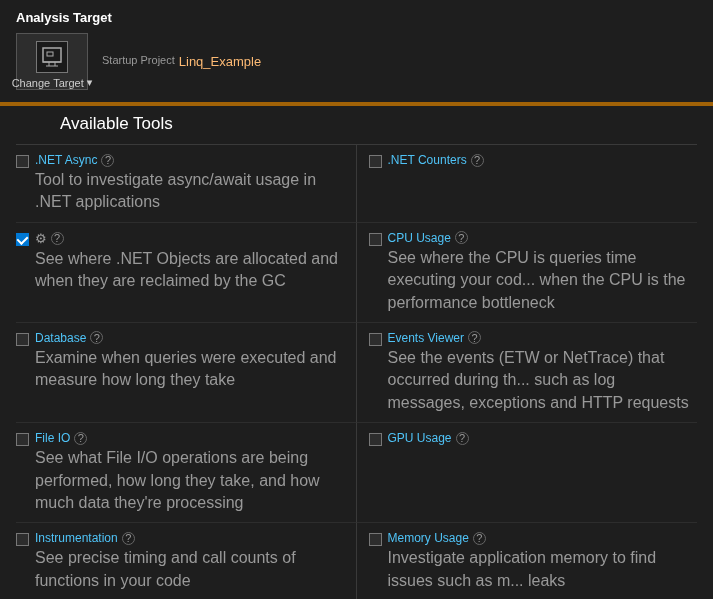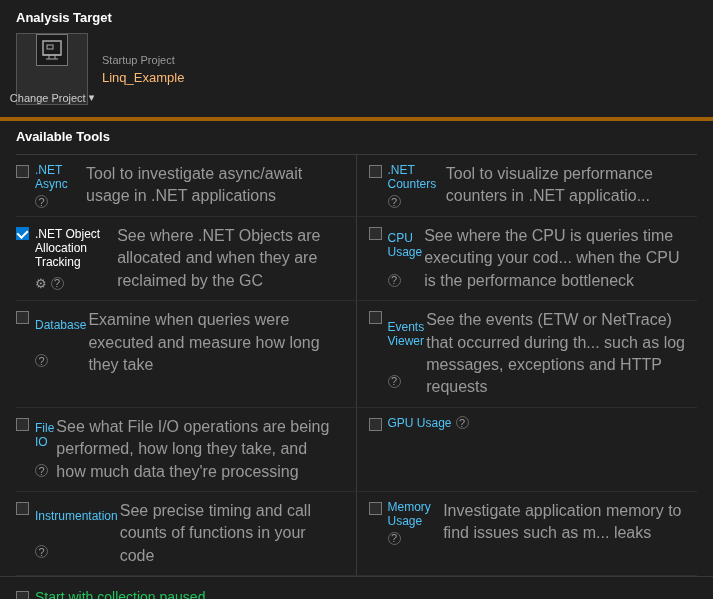--- a/index.html
+++ b/index.html
@@ -30,25 +30,25 @@
       display: flex;
       align-items: center;
       gap: 14px;
     }
 
     .change-target-btn {
       background: #2d2d2d;
       border: 1px solid #555555;
       color: #cccccc;
       width: 72px;
-      height: 72px;
+      height: 57px;
       display: flex;
       flex-direction: column;
       align-items: center;
-      justify-content: space-between;
+      justify-content: flex-end;
       cursor: pointer;
       font-size: 11px;
       gap: 3px;
     }
 
     .icon-image {
       width: 32px;
       height: 32px;
       border: 1px solid #777;
       display: flex;
@@ -58,21 +58,20 @@
     }
 
     .btn-label {
       display: flex;
       align-items: center;
       gap: 3px;
     }
 
     .startup-info {
       display: flex;
-      flex-direction: column;
       gap: 4px;
     }
 
     .startup-label {
       color: #999999;
       font-size: 11px;
     }
 
     .startup-name {
       color: #fdba74;
@@ -81,23 +80,24 @@
     }
 
     
     .available-tools {
       padding: 8px 16px 0 16px;
       flex: 1;
     }
 
     .available-tools-title {
       color: #ffffff;
-      font-size: 13px;
-      font-weight: 700;
+      font-size: 17px;
+      font-weight: 400;
       margin-bottom: 10px;
+      margin-left: 44px;
     }
 
     .tools-grid {
       display: grid;
       grid-template-columns: 1fr 1fr;
       gap: 0;
       border-top: 1px solid #3a3a3a;
     }
 
     .tool-item {
@@ -143,21 +143,21 @@
       width: 5px;
       height: 8px;
       border: 2px solid white;
       border-top: none;
       border-left: none;
       transform: rotate(45deg);
     }
 
     .tool-info {
       display: flex;
-      flex-direction: row;
+      flex-direction: column;
       gap: 2px;
       flex: 1;
     }
 
     .tool-name-row {
       display: flex;
       align-items: center;
       gap: 4px;
       flex-wrap: wrap;
     }
@@ -257,21 +257,21 @@
             <rect x="3" y="3" width="18" height="14" stroke="#aaa" stroke-width="1.5" fill="none"></rect>
             <rect x="7" y="7" width="6" height="4" stroke="#aaa" stroke-width="1" fill="none"></rect>
             <line x1="3" y1="17" x2="21" y2="17" stroke="#aaa" stroke-width="1"></line>
             <line x1="9" y1="17" x2="9" y2="21" stroke="#aaa" stroke-width="1"></line>
             <line x1="15" y1="17" x2="15" y2="21" stroke="#aaa" stroke-width="1"></line>
             <line x1="6" y1="21" x2="18" y2="21" stroke="#aaa" stroke-width="1"></line>
           </svg>
         </div>
         <div class="btn-label">
           <span>Change</span>
-          <span>Project</span>
+          <span>Target</span>
           <span>▾</span>
         </div>
       </button>
       <div class="startup-info">
         <div class="startup-label">Startup Project</div>
         <div class="startup-name">Linq_Example</div>
       </div>
     </div>
   </div>
 
@@ -290,29 +290,27 @@
         </div>
       </div>
 
       <div class="tool-item">
         <input type="checkbox" class="tool-checkbox" style="">
         <div class="tool-info">
           <div class="tool-name-row">
             <span class="tool-name">.NET Counters</span>
             <span class="help-icon">?</span>
           </div>
-          <div class="tool-desc">Tool to visualize performance counters in .NET applicatio...</div>
         </div>
       </div>
 
       <div class="tool-item">
         <input type="checkbox" class="tool-checkbox" checked="" style="">
         <div class="tool-info">
           <div class="tool-name-row">
-            <span class="tool-name checked">.NET Object Allocation Tracking</span>
             <span class="settings-icon">⚙</span>
             <span class="help-icon">?</span>
           </div>
           <div class="tool-desc">See where .NET Objects are allocated and when they are reclaimed by the GC</div>
         </div>
       </div>
 
       <div class="tool-item">
         <input type="checkbox" class="tool-checkbox" style="">
         <div class="tool-info">

